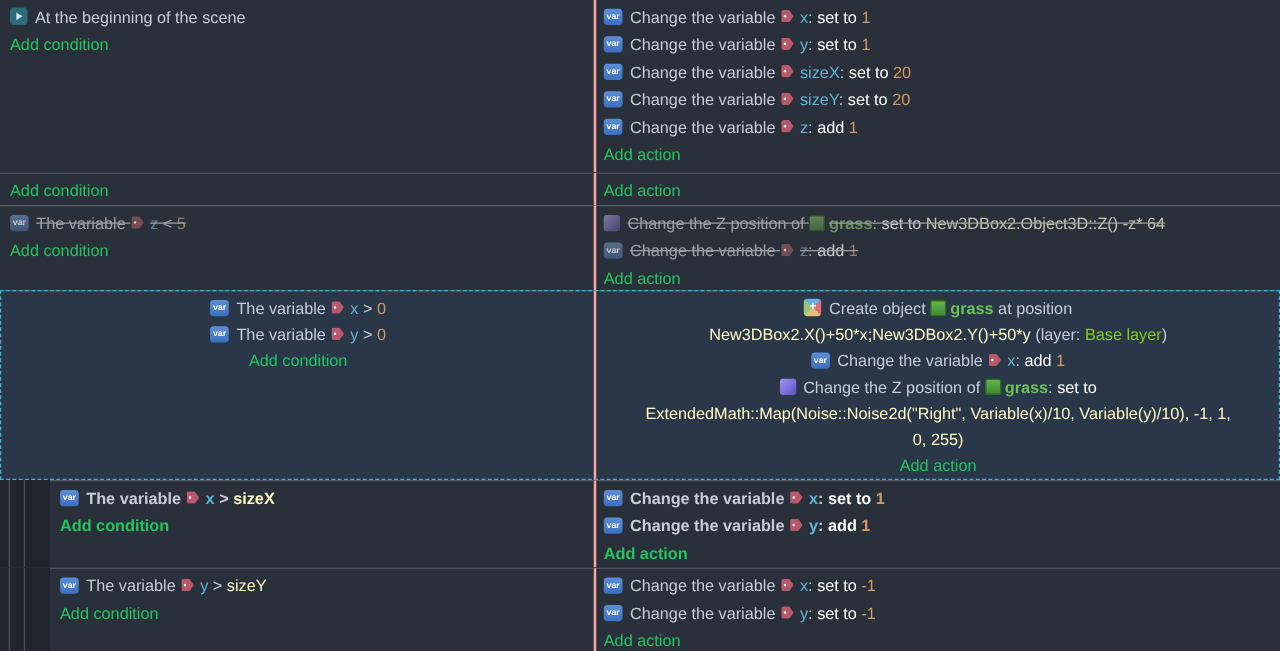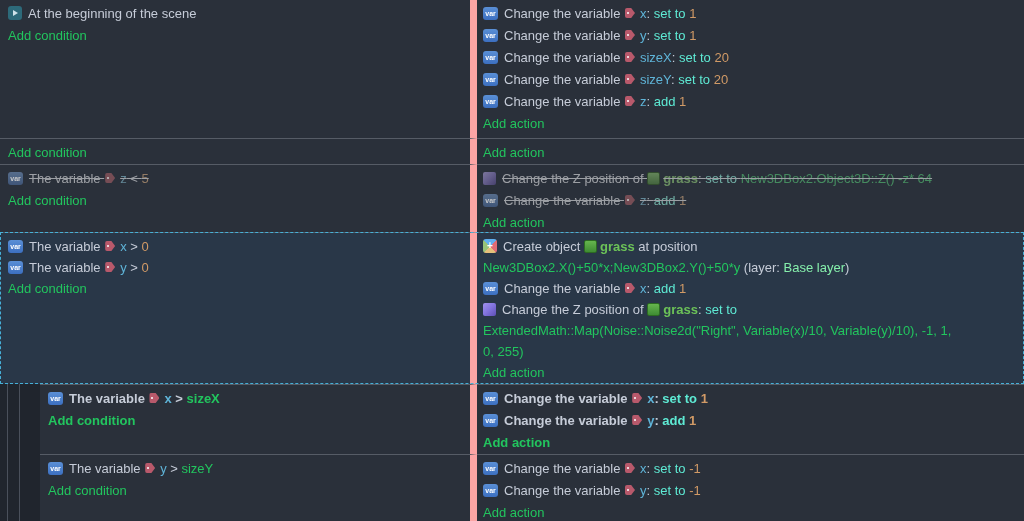--- a/index.html
+++ b/index.html
@@ -18,35 +18,35 @@
     content:''; position:absolute; inset:0;
     border:1px dashed #46b0d8; pointer-events:none;
   }
   .event-row + .event-row .cell { border-top:1px solid #565c66; }
 
   .gutter { flex:0 0 40px; width:40px; background:#20252d; position:relative; }
   .guide { position:absolute; top:0; bottom:0; width:1px; background:#4a505b; }
   .g1 { left:7px; } .g2 { left:19px; }
 
   .cell { padding:3px 6px 2px 8px; height:100%; overflow:hidden; }
-  .conditions { flex:0 0 auto; border-right:7px solid #fca5a5; }
+  .conditions { flex:0 0 auto; border-right:2px solid #fca5a5; }
   .actions { flex:1 1 auto; padding-left:6px; }
 
   .line { line-height:22px; }
   .selected .line { line-height:21px; }
   .line.disabled { text-decoration:line-through; filter:brightness(.78) saturate(.55); }
   .add-link { line-height:22px; color:#22c55e; cursor:pointer; }
 
   .seg-text  { color:#c6ccd8; }
-  .seg-kw    { color:#5eead4; }
+  .seg-kw    { color:#ffffff; }
   .seg-var   { color:#5fb4d8; }
   .seg-num   { color:#d19a66; }
-  .seg-expr  { color:#22c55e; }
+  .seg-expr  { color:#fef9c3; }
   .seg-obj   { color:#6cc258; font-weight:bold;margin-top:12px; }
-  .seg-layer { color:#86efac; }
+  .seg-layer { color:#84cc16; }
 
   .icon { display:inline-block; position:relative; vertical-align:-2px; }
   .icon.lead { margin-right:6px; }
 
   .icon-var { width:15px; height:13px; border-radius:3px; background:linear-gradient(180deg,#5a8fd6,#3c6fc0); }
   .icon-var::after {
     content:'var'; position:absolute; inset:0; color:#fff;
     font-size:7px; font-weight:700; line-height:13px; text-align:center;
     font-family:"Liberation Sans",sans-serif;
   }
@@ -111,21 +111,21 @@
       <div class="cell conditions" style="width: 477px;">
         <div class="line disabled"><span class="icon icon-var lead"></span><span class="seg-text">The variable </span><span class="icon icon-varparam"></span><span class="seg-var">z</span><span class="seg-text"> &lt; </span><span class="seg-num">5</span></div>
         <div class="add-link">Add condition</div>
       </div>
       <div class="cell actions">
         <div class="line disabled"><span class="icon icon-cube lead"></span><span class="seg-text">Change the Z position of </span><span class="icon icon-grass"></span><span class="seg-obj">grass</span><span class="seg-text">: </span><span class="seg-kw">set to </span><span class="seg-expr">New3DBox2.Object3D::Z() -z* 64</span></div>
         <div class="line disabled"><span class="icon icon-var lead"></span><span class="seg-text">Change the variable </span><span class="icon icon-varparam"></span><span class="seg-var">z</span><span class="seg-text">: </span><span class="seg-kw">add </span><span class="seg-num">1</span></div>
         <div class="add-link">Add action</div>
       </div>
     </div>
-    <div class="event-row selected" style="height: 152px;">
+    <div class="event-row selected" style="height: 152px; text-align: center;">
       <div class="cell conditions" style="width: 477px;">
         <div class="line"><span class="icon icon-var lead"></span><span class="seg-text">The variable </span><span class="icon icon-varparam"></span><span class="seg-var">x</span><span class="seg-text"> &gt; </span><span class="seg-num">0</span></div>
         <div class="line"><span class="icon icon-var lead"></span><span class="seg-text">The variable </span><span class="icon icon-varparam"></span><span class="seg-var">y</span><span class="seg-text"> &gt; </span><span class="seg-num">0</span></div>
         <div class="add-link">Add condition</div>
       </div>
       <div class="cell actions">
         <div class="line"><span class="icon icon-create lead"></span><span class="seg-text">Create object </span><span class="icon icon-grass"></span><span class="seg-obj">grass</span><span class="seg-text"> at position</span><br><span class="seg-expr">New3DBox2.X()+50*x;New3DBox2.Y()+50*y</span><span class="seg-text"> (layer: </span><span class="seg-layer">Base layer</span><span class="seg-text">)</span></div>
         <div class="line"><span class="icon icon-var lead"></span><span class="seg-text">Change the variable </span><span class="icon icon-varparam"></span><span class="seg-var">x</span><span class="seg-text">: </span><span class="seg-kw">add </span><span class="seg-num">1</span></div>
         <div class="line"><span class="icon icon-cube lead"></span><span class="seg-text">Change the Z position of </span><span class="icon icon-grass"></span><span class="seg-obj">grass</span><span class="seg-text">: </span><span class="seg-kw">set to</span><br><span class="seg-expr">ExtendedMath::Map(Noise::Noise2d("Right", Variable(x)/10, Variable(y)/10), -1, 1,</span><br><span class="seg-expr">0, 255)</span></div>
         <div class="add-link">Add action</div>

